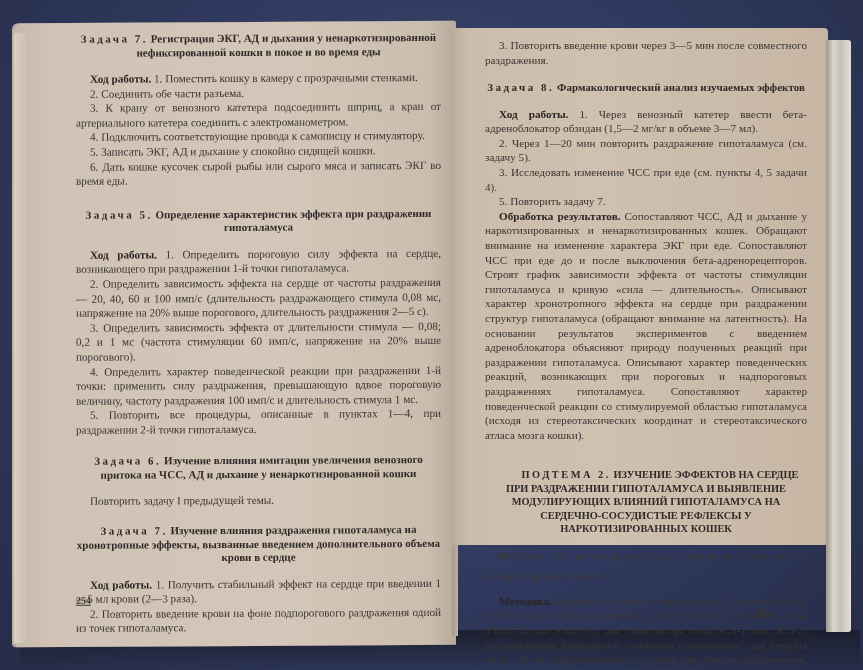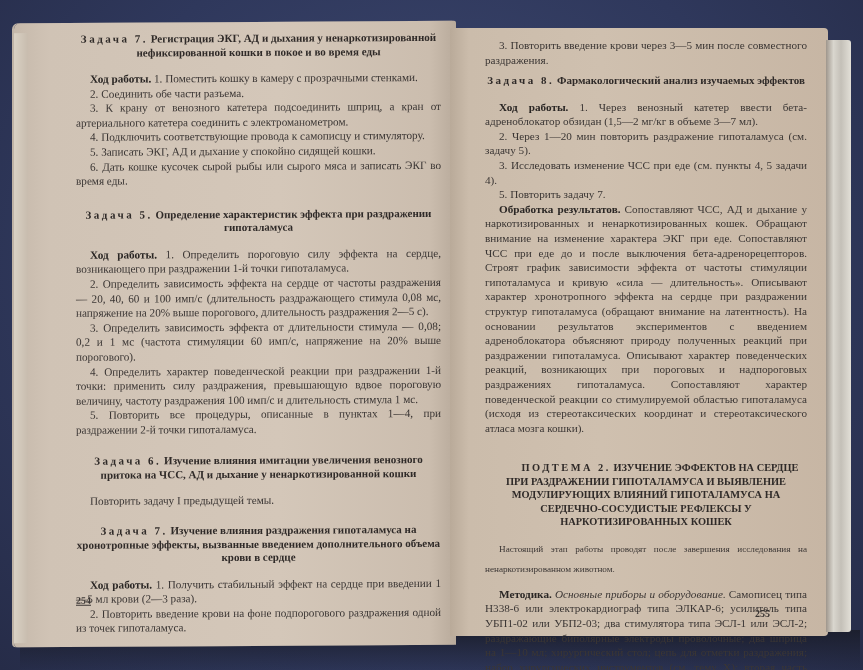--- a/index.html
+++ b/index.html
@@ -22,21 +22,21 @@
     background: linear-gradient(90deg, #c6b9ab 0%, #d0c3b5 8%, #d4c7b9 60%, #cbbdae 94%, #b8aa9b 100%);
     border-radius:6px 2px 0 4px;
     transform: skewY(-0.3deg);
     box-shadow: -2px 0 0 #bfb3a6;
   }
   .page.left::before {
     content:""; position:absolute; left:0; top:10px; width:14px; height:610px;
     background: linear-gradient(90deg, #d9d1c4, #c8bcae);
   }
   .page.right {
-    left:450px; top:28px; width:378px; height:608px;
+    left:450px; top:28px; width:378px; height:517px;
     background: linear-gradient(90deg, #b9aa99 0%, #cbbcab 5%, #cfc0af 40%, #c7b6a4 100%);
     border-radius:2px 4px 4px 0;
     text-decoration:underline;
   }
   .page-edge {
     position:absolute; left:826px; top:40px; width:25px; height:592px;
     background: linear-gradient(90deg, #9f968c 0%, #d9d6ce 30%, #c4c0b8 60%, #e2dfd7 100%);
     border-radius:0 3px 3px 0;
   }
   .gutter {
@@ -108,21 +108,21 @@
   </div>
   <div class="pagenum">254</div>
 </div>
 
 <div class="gutter"></div>
 
 <div class="page right">
   <div class="content">
     <p class="para">3. Повторить введение крови через 3—5 мин после совместного раздражения.</p>
 
-    <div class="heading" style="margin-top:7px">
+    <div class="heading" style="margin-top:14px">
       <span class="label">Задача 8.</span>
       <span>Фармакологический анализ изучаемых эффектов</span>
     </div>
     <p class="para"><b>Ход работы.</b><span> 1. Через венозный катетер ввести бета-адреноблокатор обзидан (1,5—2 мг/кг в объеме 3—7 мл).</span></p>
     <p class="para">2. Через 1—20 мин повторить раздражение гипоталамуса (см. задачу 5).</p>
     <p class="para">3. Исследовать изменение ЧСС при еде (см. пункты 4, 5 задачи 4).</p>
     <p class="para">5. Повторить задачу 7.</p>
     <p class="para"><b>Обработка результатов.</b><span> Сопоставляют ЧСС, АД и дыхание у наркотизированных и ненаркотизированных кошек. Обращают внимание на изменение характера ЭКГ при еде. Сопоставляют ЧСС при еде до и после выключения бета-адренорецепторов. Строят график зависимости эффекта от частоты стимуляции гипоталамуса и кривую «сила — длительность». Описывают характер хронотропного эффекта на сердце при раздражении структур гипоталамуса (обращают внимание на латентность). На основании результатов экспериментов с введением адреноблокатора объясняют природу полученных реакций при раздражении гипоталамуса. Описывают характер поведенческих реакций, возникающих при пороговых и надпороговых раздражениях гипоталамуса. Сопоставляют характер поведенческой реакции со стимулируемой областью гипоталамуса (исходя из стереотаксических координат и стереотаксического атласа мозга кошки).</span></p>
 
     <div class="subtopic">

